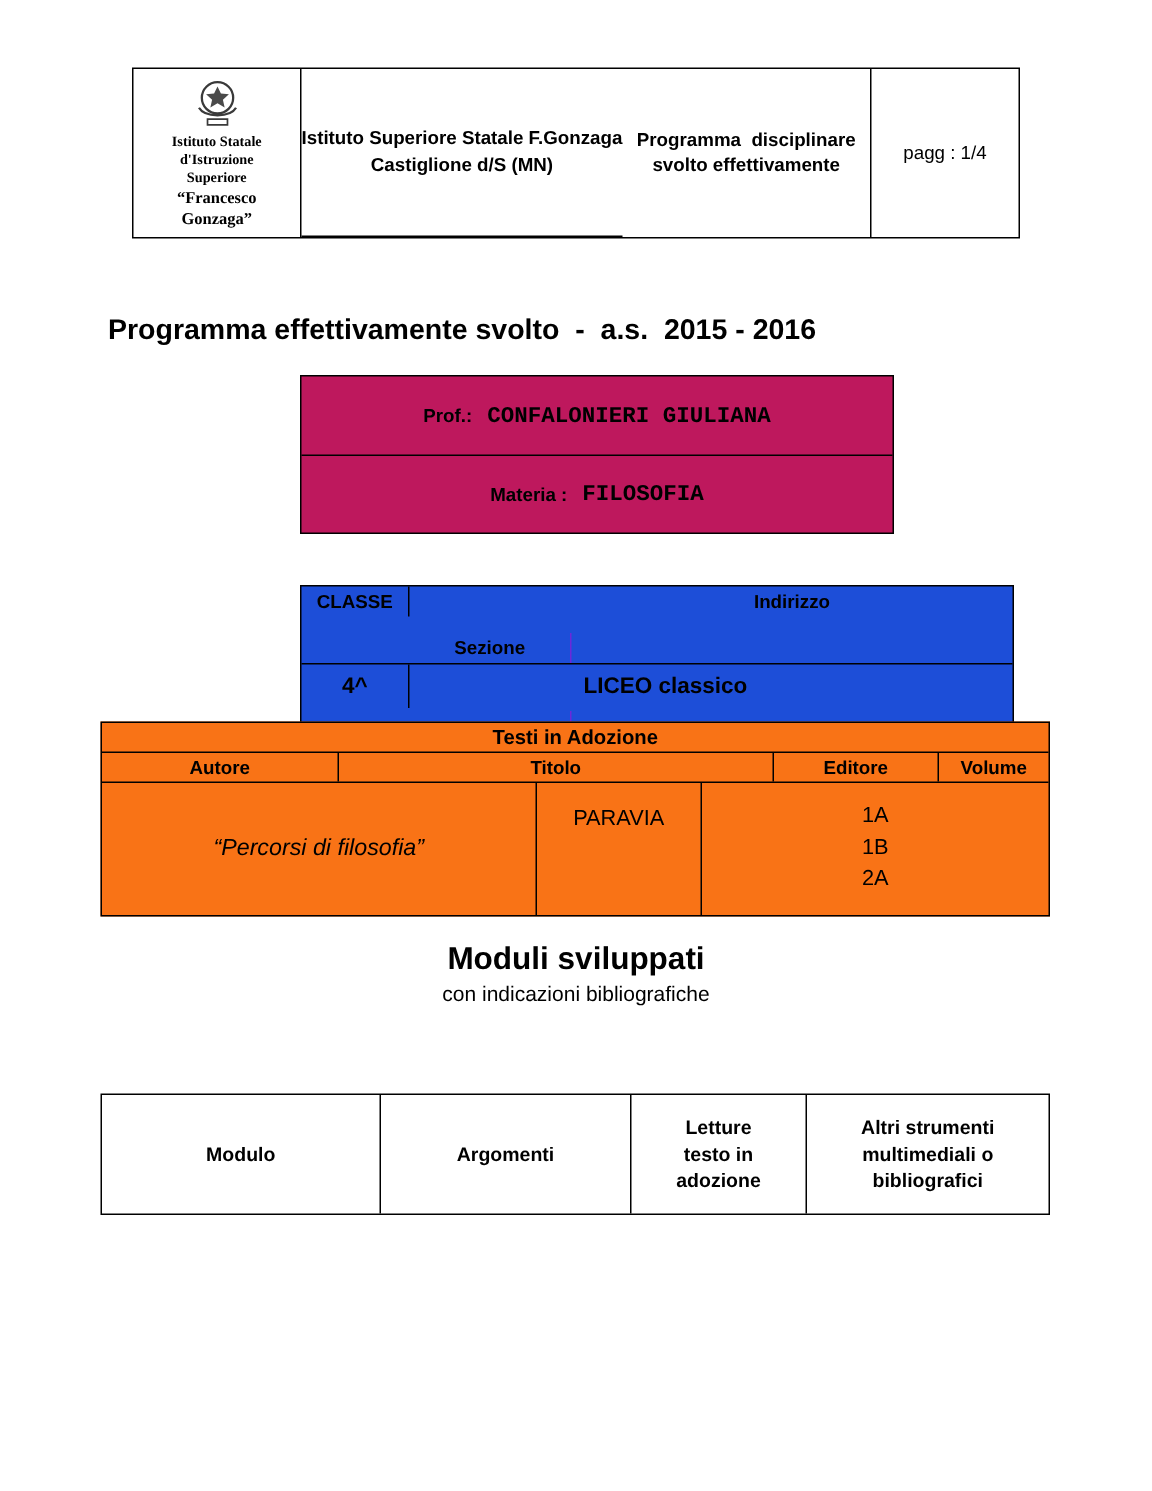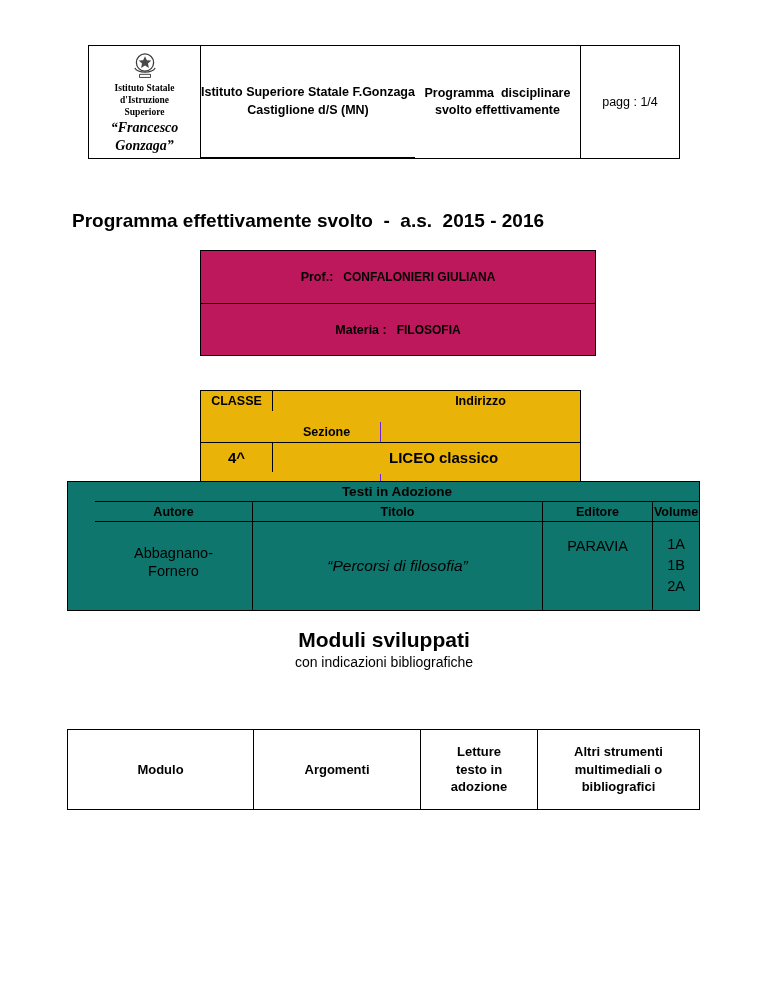--- a/index.html
+++ b/index.html
@@ -5,51 +5,51 @@
   * { margin:0; padding:0; box-sizing:border-box; }
   html,body { background:#e9e9e9; }
   body { font-family:"Liberation Sans", sans-serif; color:#000; }
   .page { position:relative; width:768px; height:994px; background:#fff; margin:0 auto; overflow:hidden; }
 
   
   .header-table { position:absolute; top:45px; left:88px; width:592px; height:114px; border:1px solid #000; display:flex; background:#fff; }
   .logo-cell { width:112px; border-right:1px solid #000; display:flex; flex-direction:column; align-items:center; justify-content:center; padding:4px 2px; text-align:center; }
   .emblem { width:38px; height:38px; margin-bottom:2px; }
   .logo-line { font-family:"Liberation Serif", serif; font-weight:bold; font-size:9.5px; line-height:1.25; }
-  .logo-line-italic { font-family:"Liberation Serif", serif; font-weight:bold; font-style:italic; font-size:14px; line-height:1.25; }
+  .logo-line-italic { font-family:"Liberation Serif", serif; font-weight:bold; font-size:11px; line-height:1.25; }
   .center-cell { flex:1; display:flex; flex-direction:row; }
   .center-top, .center-bottom { flex:1; display:flex; flex-direction:column; align-items:center; justify-content:center; font-weight:bold; font-size:12.5px; line-height:1.4; }
   .center-top { border-bottom:1px solid #000; }
   .center-top div, .center-bottom div { white-space:pre; }
   .pages-cell { width:99px; border-left:1px solid #000; display:flex; align-items:center; justify-content:center; font-size:12.5px; }
 
   
   .main-title { position:absolute; top:194px; left:72px; font-size:19px; font-weight:bold; white-space:pre;margin-top:16px; }
 
   
   .prof-table { position:absolute; top:250px; left:200px; width:396px; border:1px solid #000; background:#be185d; }
   .prof-row { height:52px; display:flex; align-items:center; justify-content:center; }
   .prof-row + .prof-row { border-top:1px solid #000; }
   .small-label { font-size:12.5px; font-weight:bold; }
-  .big-value { font-size:12px; font-weight:bold; margin-left:10px; }
+  .big-value { font-size:15px; font-weight:bold; margin-left:10px;font-family:Liberation Mono, monospace; }
 
   
-  .class-table { position:absolute; top:390px; left:200px; width:381px; border:1px solid #000; background:#eab308; }
+  .class-table { position:absolute; top:390px; left:200px; width:476px; border:1px solid #000; background:#1d4ed8; }
   .ct-row { display:flex; }
   .ct-row.hdr { border-bottom:1px solid #000; }
   .ct-cell { display:flex; align-items:center; justify-content:center; }
   .ct-row.hdr .ct-cell { height:20px; font-weight:bold; font-size:12.5px; }
   .ct-row.data .ct-cell { height:29px; font-weight:bold; font-size:15px; }
   .ct-c1 { width:72px; border-right:1px solid #000; }
   .ct-c2 { width:108px; border-right:1px solid #6d28d9;margin-top:31px; }
   .ct-c3 { flex:1; }
   .ct-row.data .ct-c3 { justify-content:flex-start; padding-left:8px; }
 
   
-  .adoption-table { position:absolute; top:481px; left:67px; width:633px; border:1px solid #000; background:#0f766e;padding-left:27px; }
+  .adoption-table { position:absolute; top:481px; left:67px; width:633px; border:1px solid #000; background:#f97316; }
   .at-title { height:20px; display:flex; align-items:center; justify-content:center; font-weight:bold; font-size:13.5px; border-bottom:1px solid #000; }
   .at-headers { display:flex; height:20px; border-bottom:1px solid #000; }
   .at-h { display:flex; align-items:center; justify-content:center; font-weight:bold; font-size:12.5px; }
   .at-c1 { width:158px; border-right:1px solid #000; }
   .at-c2 { width:290px; border-right:1px solid #000; }
   .at-c3 { width:110px; border-right:1px solid #000; }
   .at-c4 { flex:1; }
   .at-data { display:flex; height:88px; }
   .at-d { display:flex; align-items:center; justify-content:center; text-align:center; }
   .autore-cell { font-size:14.5px; white-space:pre-line; line-height:1.25; padding-bottom:8px; }
@@ -129,22 +129,20 @@
 
   <div class="adoption-table">
     <div class="at-title">Testi in Adozione</div>
     <div class="at-headers">
       <div class="at-h at-c1">Autore</div>
       <div class="at-h at-c2">Titolo</div>
       <div class="at-h at-c3">Editore</div>
       <div class="at-h at-c4">Volume</div>
     </div>
     <div class="at-data">
-      <div class="at-d at-c1 autore-cell">Abbagnano-
-Fornero</div>
       <div class="at-d at-c2 titolo-cell">“Percorsi di filosofia”</div>
       <div class="at-d at-c3 editore-cell">PARAVIA</div>
       <div class="at-d at-c4 volume-cell">1A
 1B
 2A</div>
     </div>
   </div>
 
   <div class="moduli-heading">
     <div class="moduli-title">Moduli sviluppati</div>

